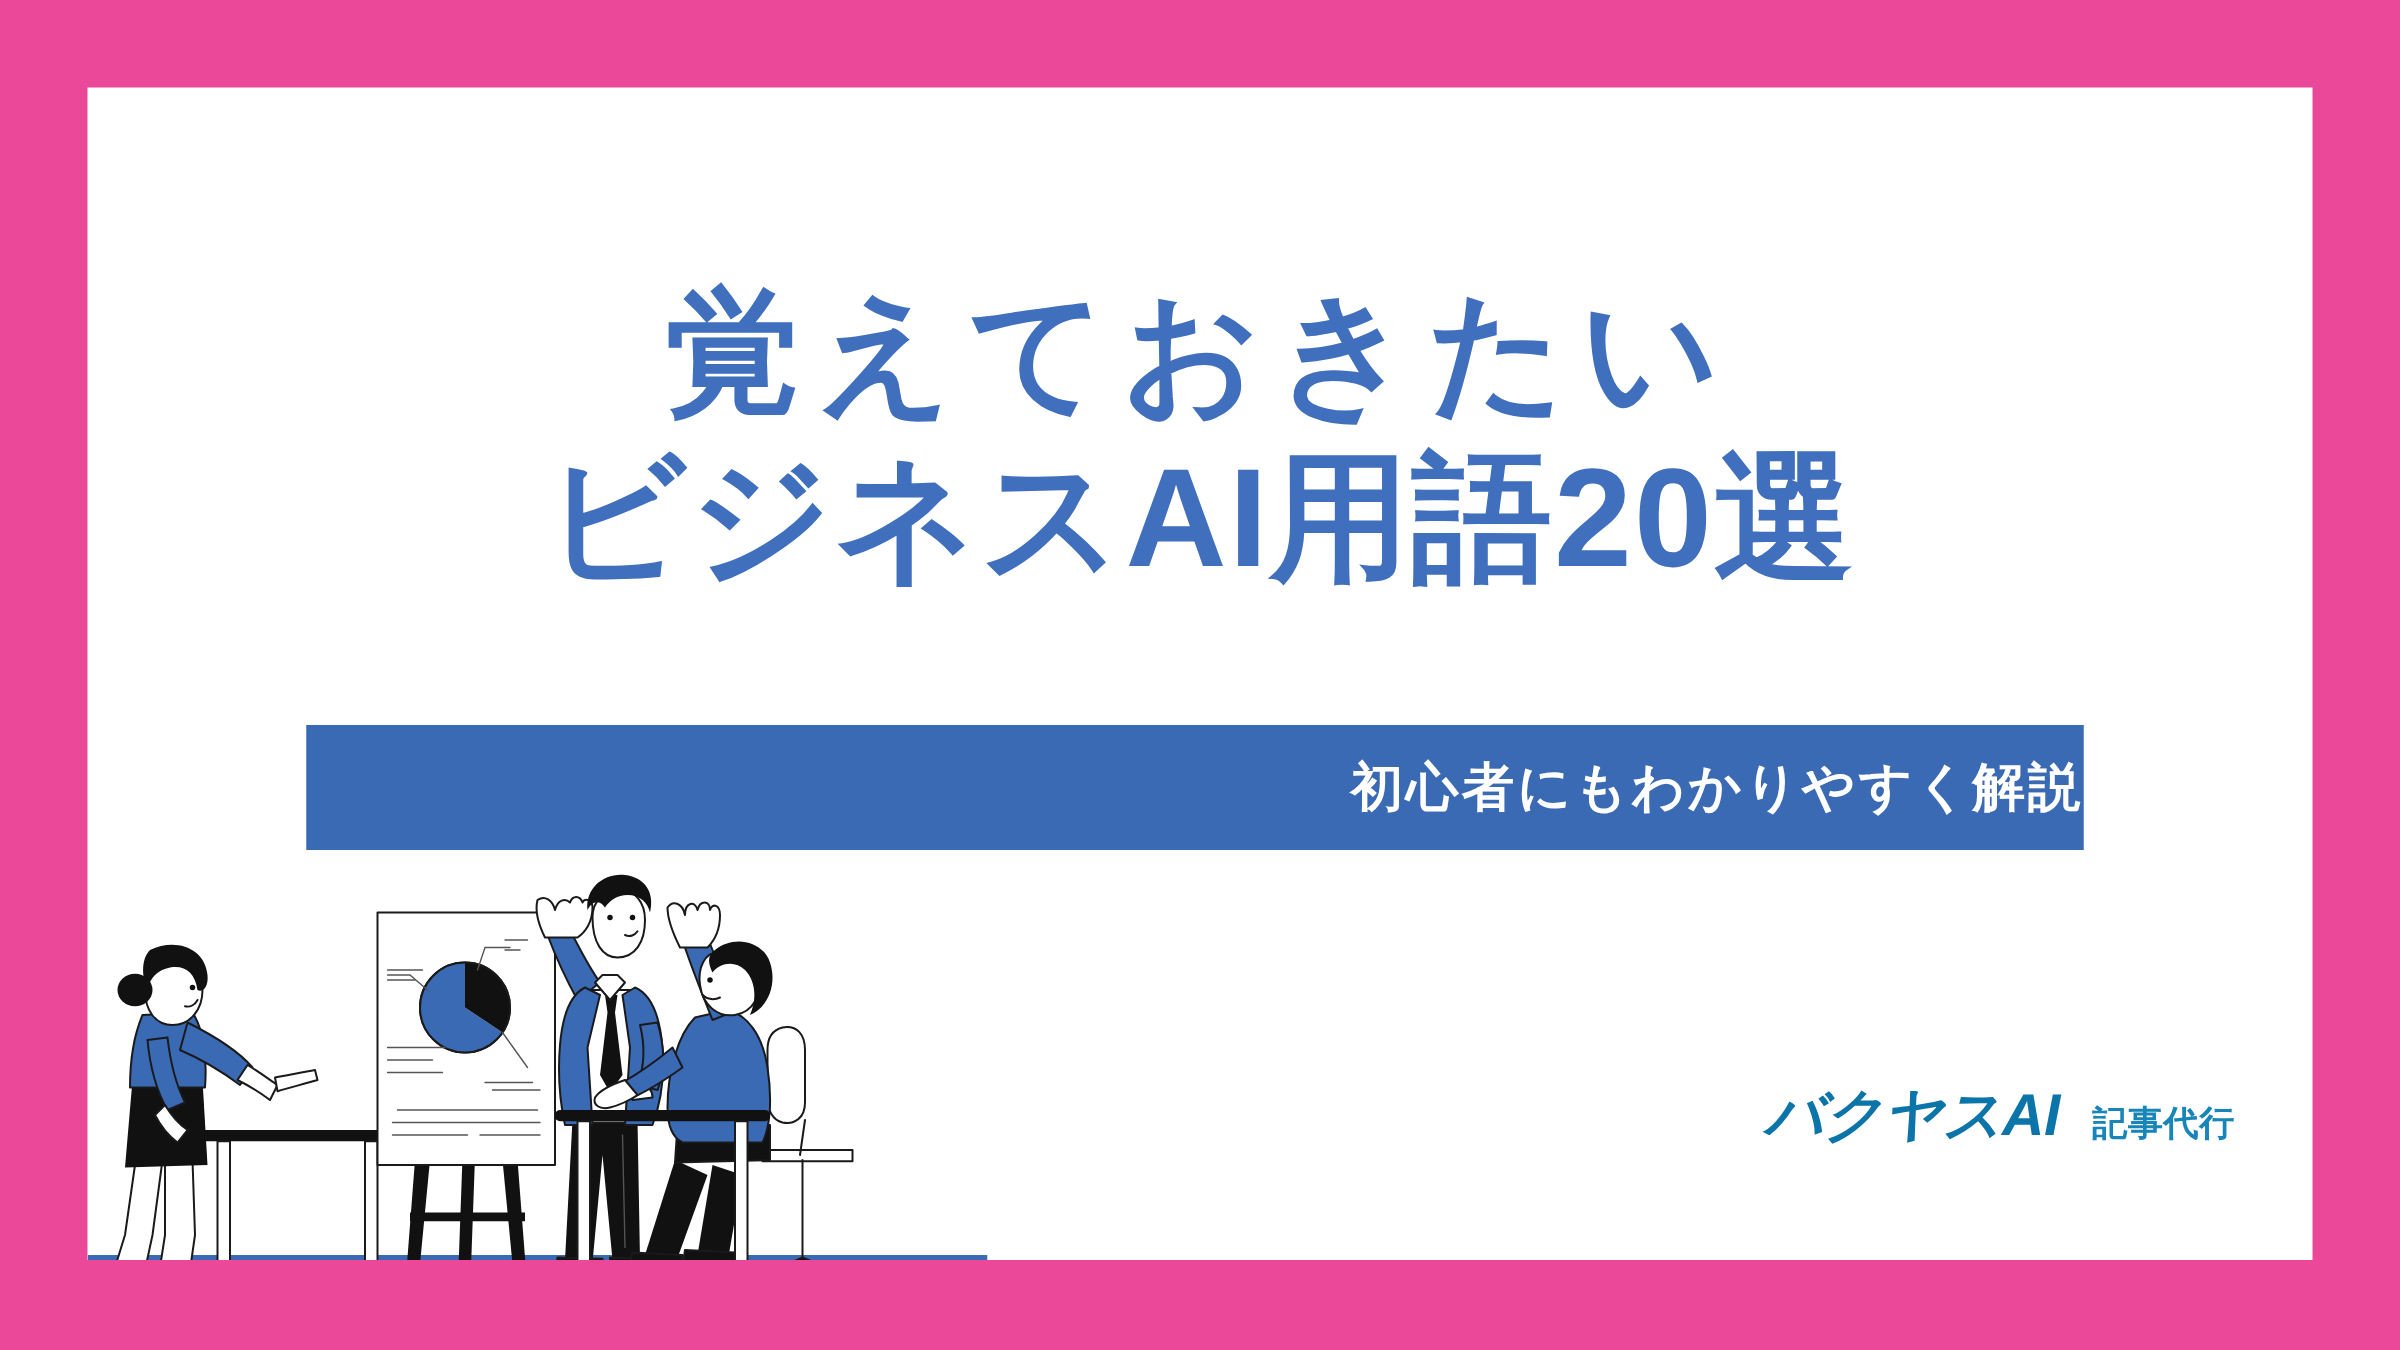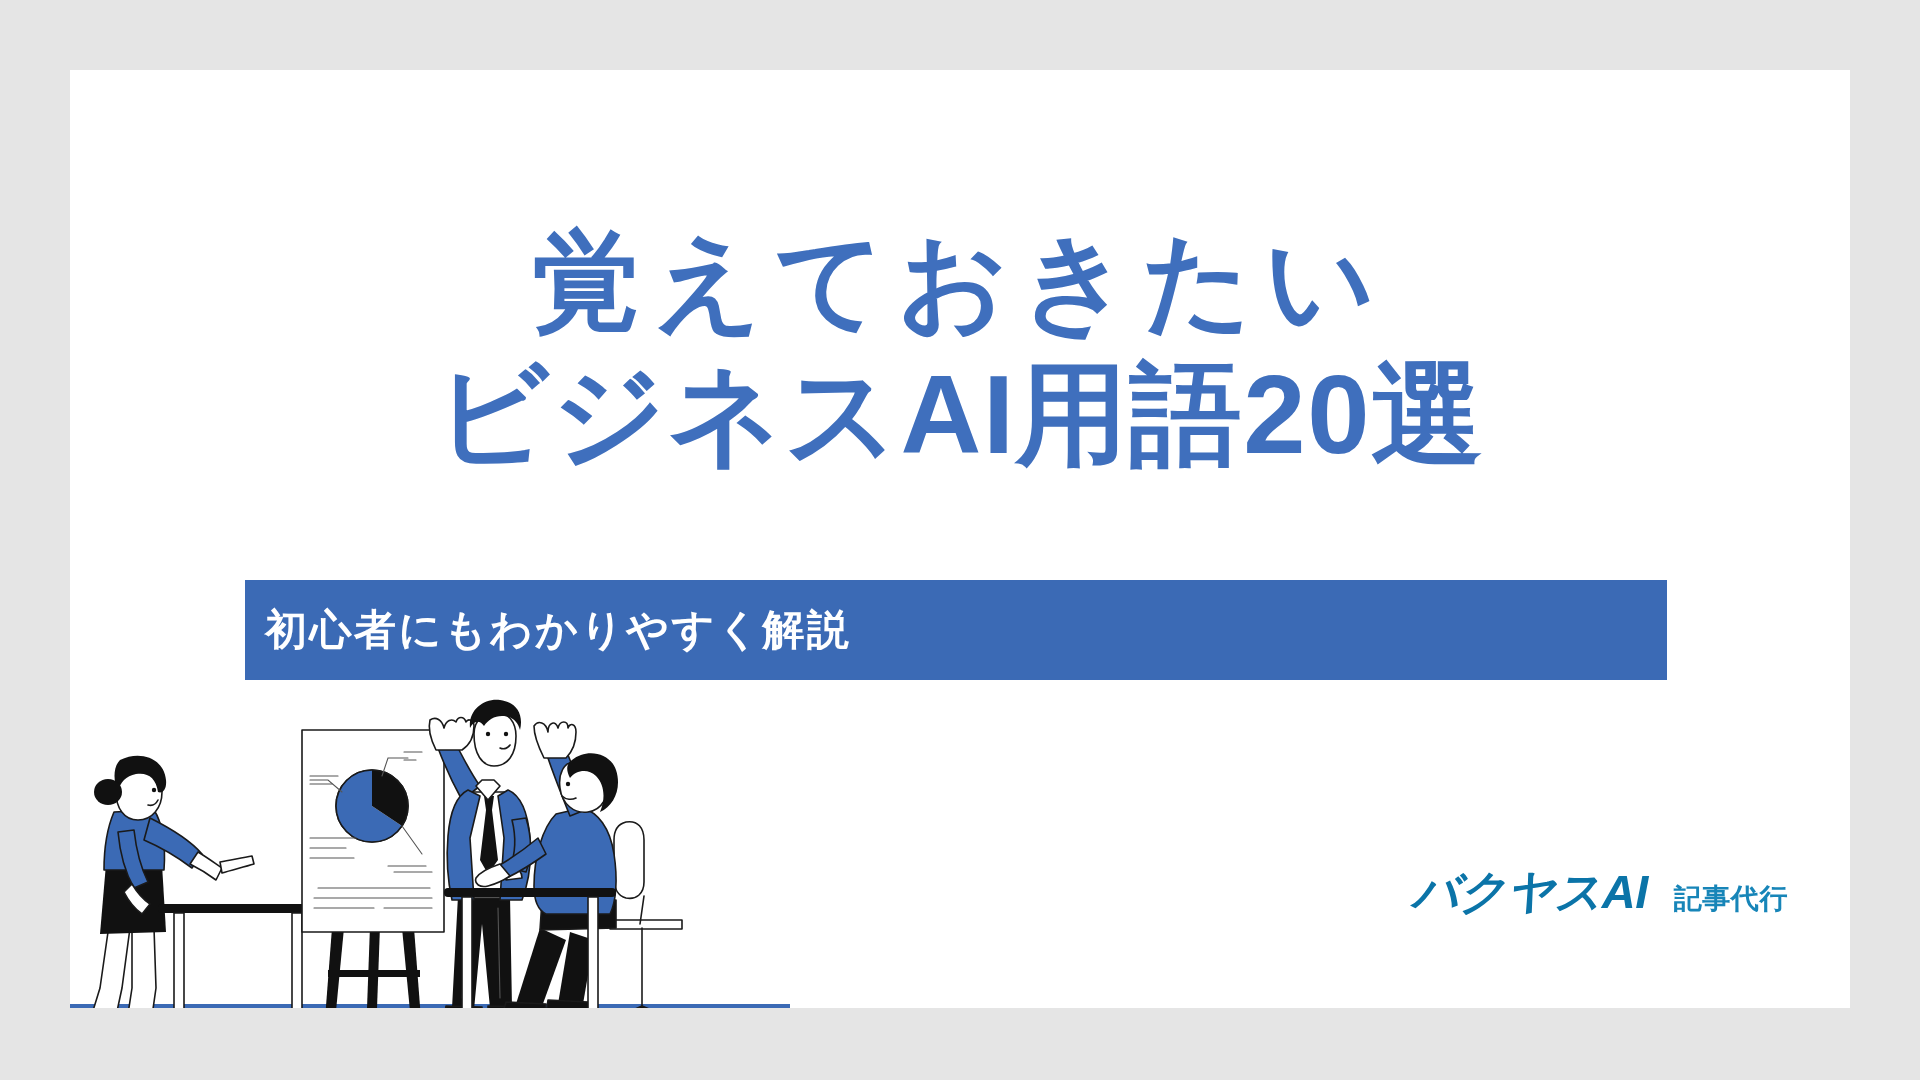--- a/index.html
+++ b/index.html
@@ -5,21 +5,21 @@
   * { margin:0; padding:0; box-sizing:border-box; }
   html,body{
     width:1920px; height:1080px; overflow:hidden;
     font-family:"Liberation Sans","DejaVu Sans",sans-serif;
   }
   body{ background:#3B6AB5; }
 
   #slide{
     position:relative;
     width:1920px; height:1080px;
-    background:#e5e5e5;
+    background:#ec4899;
   }
 
   
   #card{
     position:absolute;
     left:70px; top:70px;
     width:1780px; height:938px;
     background:#FFFFFF;
     overflow:hidden;
   }
@@ -48,21 +48,21 @@
   }
 
   
   #subtitle-banner{
     position:absolute;
     left:175px; top:510px;
     width:1422px; height:100px;
     background:#3B6AB5;
     display:flex;
     align-items:center;
-    justify-content:flex-start;
+    justify-content:flex-end;
   }
   #subtitle-banner .sub-text{
     color:#FFFFFF;
     font-size:42px;
     font-weight:bold;
     letter-spacing:0.06em;
     padding-left:20px;
   }
 
   

